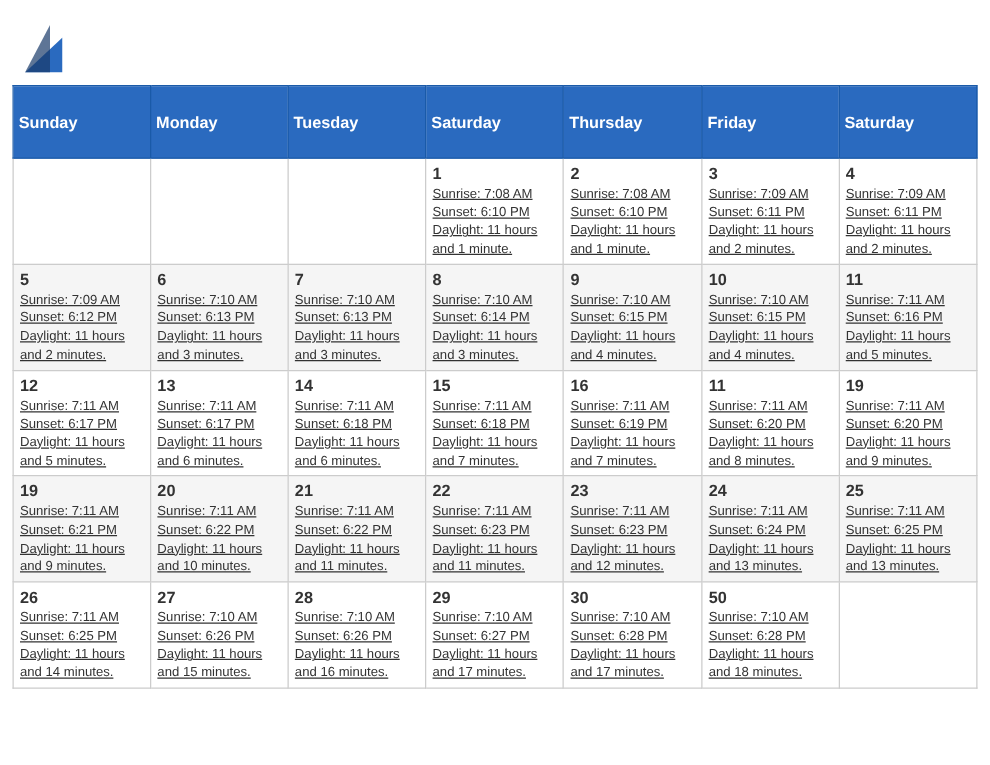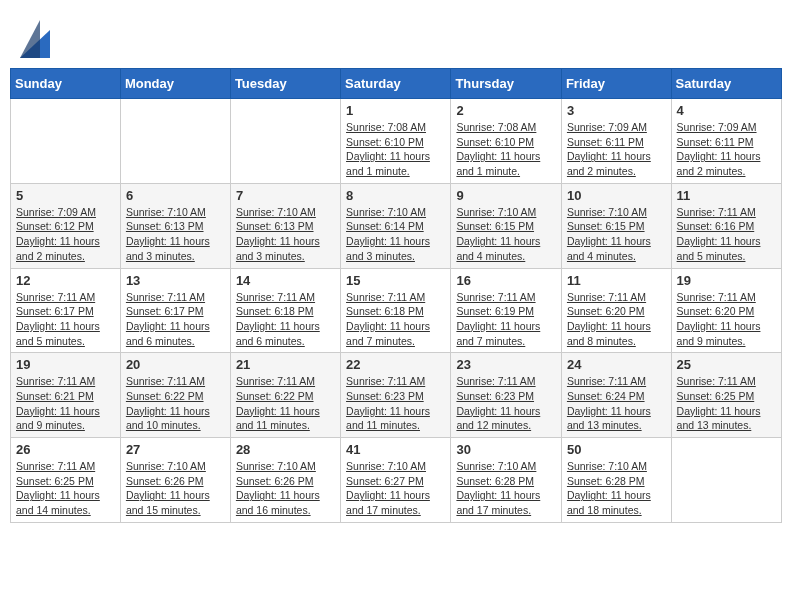--- a/index.html
+++ b/index.html
@@ -42,21 +42,21 @@
       color: #555;
     }
     .calendar {
       width: 100%;
       border-collapse: collapse;
       margin-top: 5px;
     }
     .calendar th {
       background-color: #2a6abf;
       color: white;
-      padding: 7px 4px;
+      padding: 21px 4px;
       font-size: 13px;
       font-weight: bold;
       text-align: left;
       border: 1px solid #1a5aa8;
     }
     .calendar td {
       border: 1px solid #ccc;
       vertical-align: top;
       padding: 4px 5px;
       width: 113px;
@@ -322,21 +322,21 @@
 and 15 minutes.</div>
         </td>
         <td>
           <span class="day-number">28</span>
           <div class="day-info" style="white-space: pre-line;">Sunrise: 7:10 AM
 Sunset: 6:26 PM
 Daylight: 11 hours
 and 16 minutes.</div>
         </td>
         <td>
-          <span class="day-number">41</span>
+          <span class="day-number">29</span>
           <div class="day-info" style="white-space: pre-line;">Sunrise: 7:10 AM
 Sunset: 6:27 PM
 Daylight: 11 hours
 and 17 minutes.</div>
         </td>
         <td>
           <span class="day-number">30</span>
           <div class="day-info" style="white-space: pre-line;">Sunrise: 7:10 AM
 Sunset: 6:28 PM
 Daylight: 11 hours

